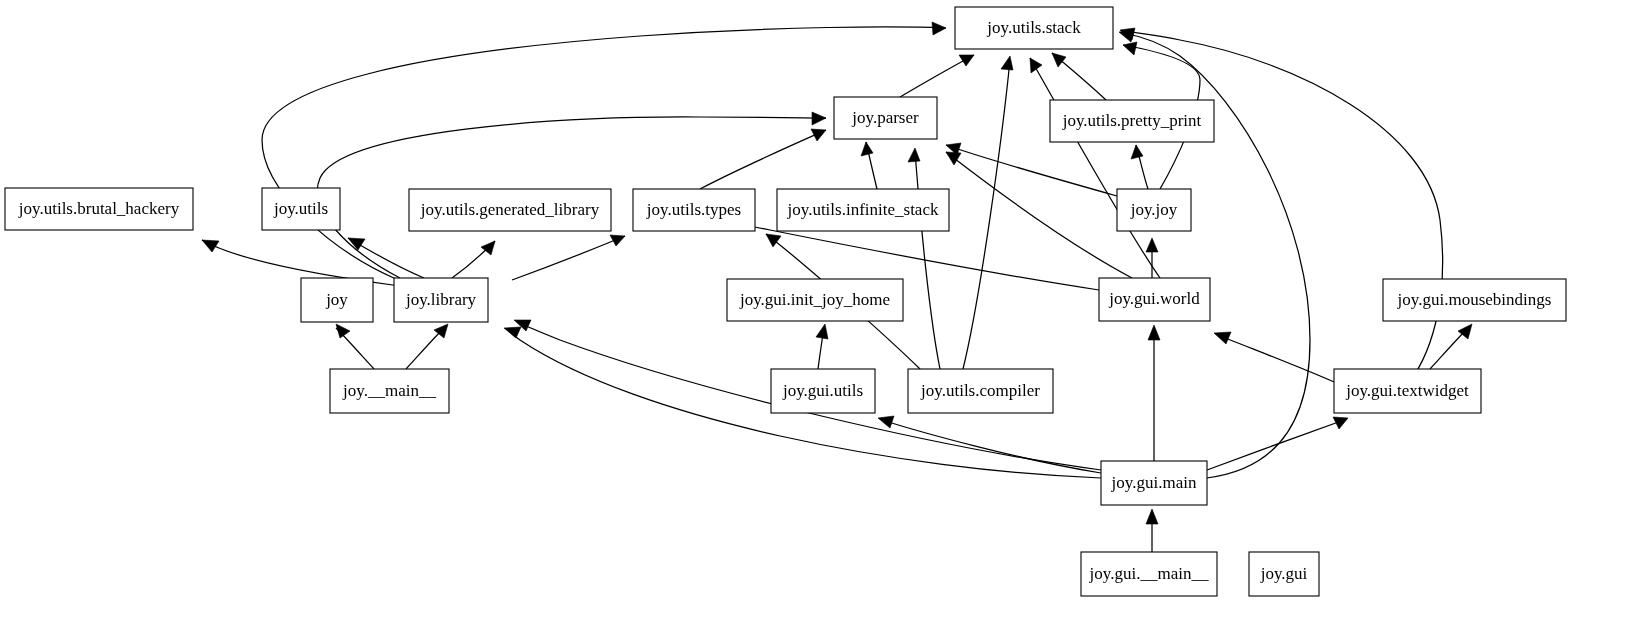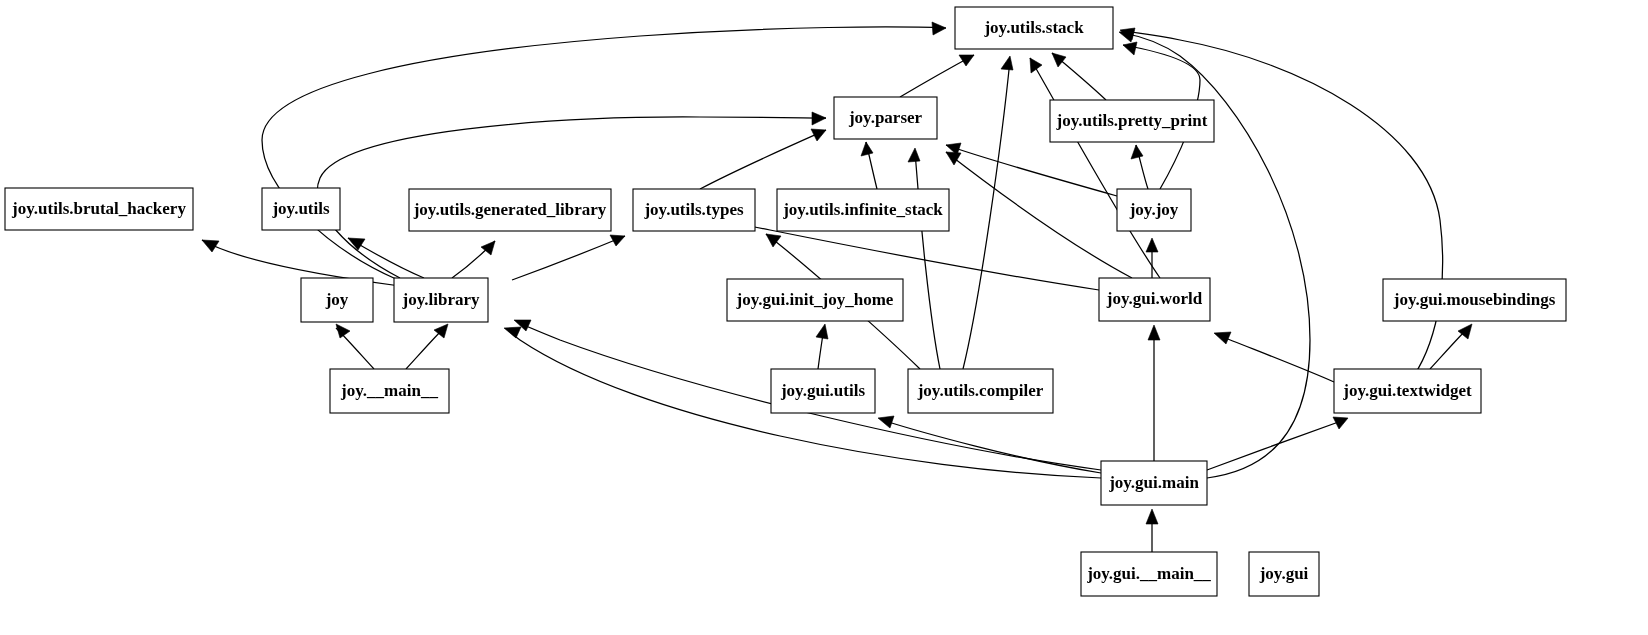--- a/index.html
+++ b/index.html
@@ -10,21 +10,20 @@
   }
   body {
     font-family: "Liberation Serif", "DejaVu Serif", serif;
   }
   #graph-root {
     position: relative;
     width: 1648px;
     height: 635px;
     background: #ffffff;
     overflow: hidden;
-    font-weight: bold;
   }
   svg#graph-canvas {
     position: absolute;
     top: 0;
     left: 0;
     width: 1648px;
     height: 635px;
     display: block;
   }
   .node-box {

